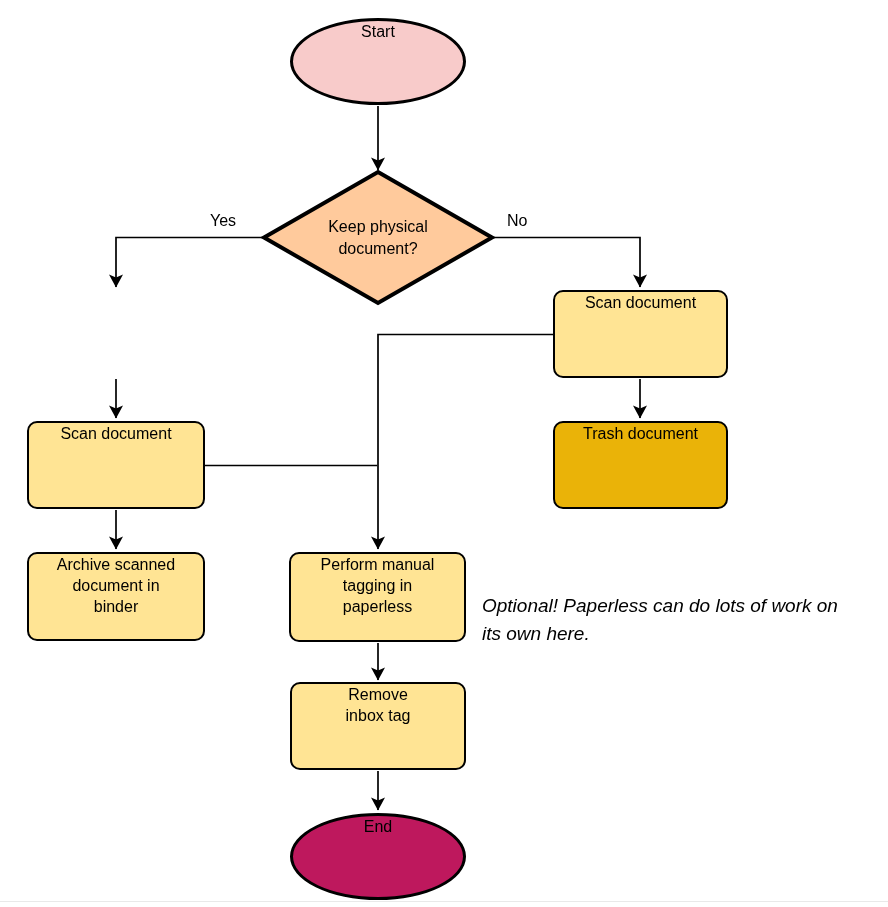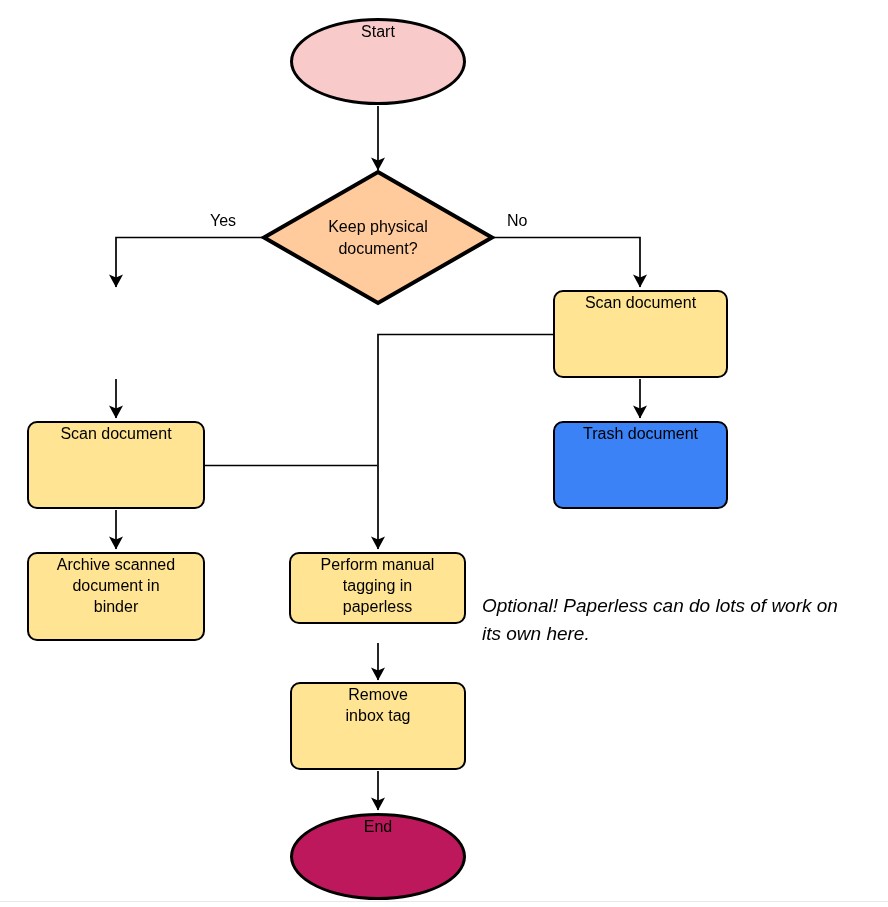--- a/index.html
+++ b/index.html
@@ -133,25 +133,25 @@
   <div class="node process" style="left: 27px; top: 552px; width: 178px; height: 89px; background-color: rgb(255, 228, 148);">
     <span>Archive scanned
 document in
 binder</span>
   </div>
 
   <div class="node process" style="left: 553px; top: 290px; width: 175px; height: 88px; background-color: rgb(255, 228, 148);">
     <span>Scan document</span>
   </div>
 
-  <div class="node process" style="left: 553px; top: 421px; width: 175px; height: 88px; background-color: #3b82f6;">
+  <div class="node process" style="left: 553px; top: 421px; width: 175px; height: 88px; background-color: #eab308;">
     <span>Trash document</span>
   </div>
 
-  <div class="node process" style="left: 289px; top: 552px; width: 177px; height: 72px; background-color: rgb(255, 228, 148);">
+  <div class="node process" style="left: 289px; top: 552px; width: 177px; height: 90px; background-color: rgb(255, 228, 148);">
     <span>Perform manual
 tagging in
 paperless</span>
   </div>
 
   <div class="node process" style="left: 290px; top: 682px; width: 176px; height: 88px; background-color: rgb(255, 228, 148);">
     <span>Remove
 inbox tag</span>
   </div>
 

